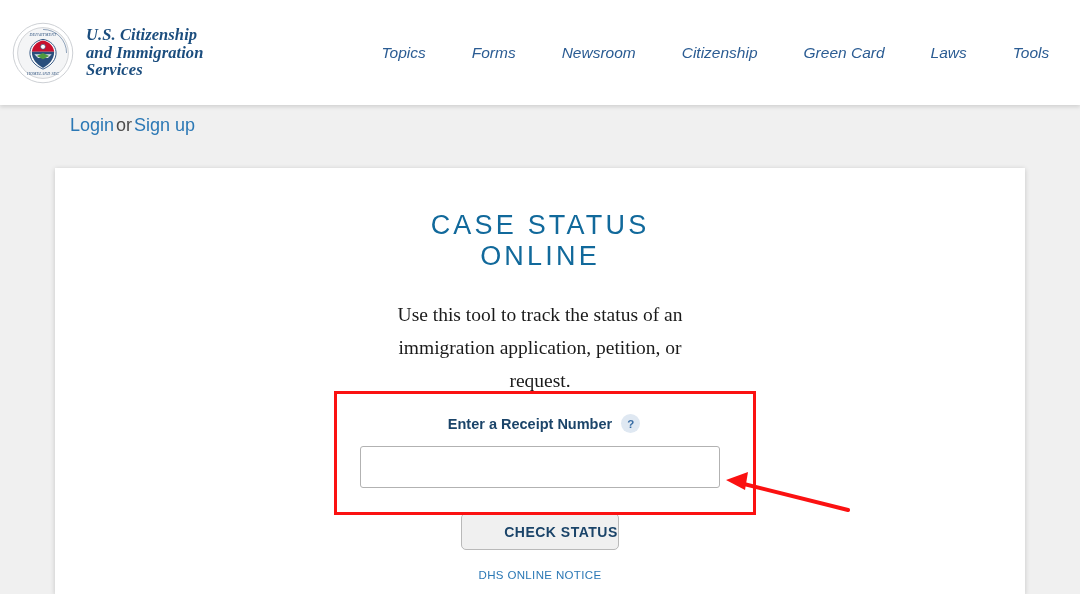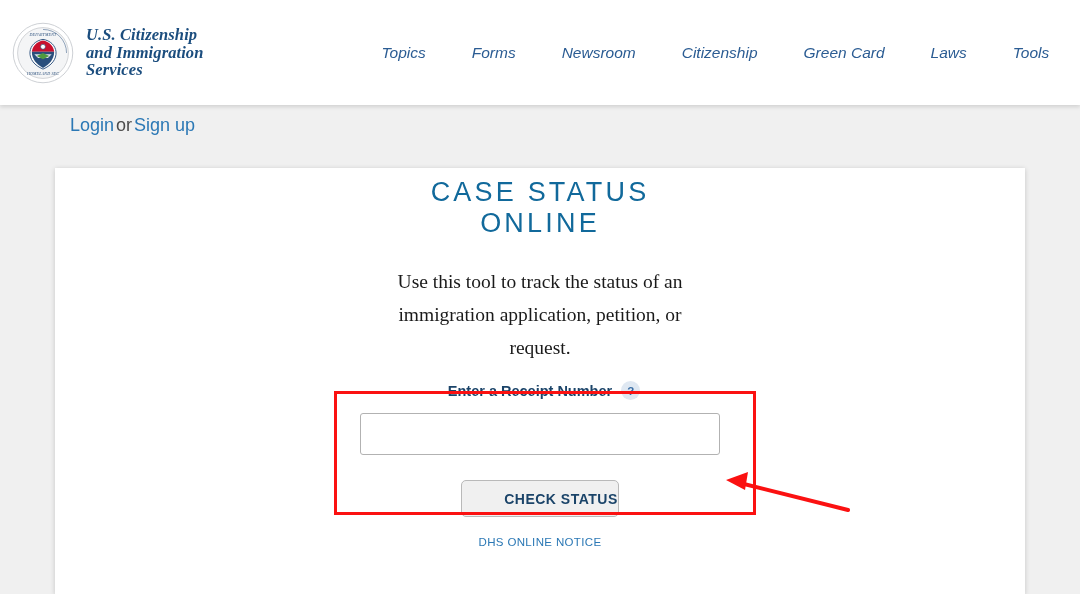--- a/index.html
+++ b/index.html
@@ -59,21 +59,21 @@
   
   .card {
     position: absolute;
     left: 55px; top: 168px;
     width: 970px; height: 426px;
     background: #ffffff;
     box-shadow: 0 1px 5px rgba(0,0,0,0.18);
   }
 
   .card-title {
-    margin-top: 9px;
+    margin-top: 42px;
     text-align: center;
     color: #11699b;
     font-size: 27px;
     font-weight: 300;
     letter-spacing: 3.2px;
     line-height: 31px;
   }
   .card-title span { display: block; }
 
   .card-desc {

